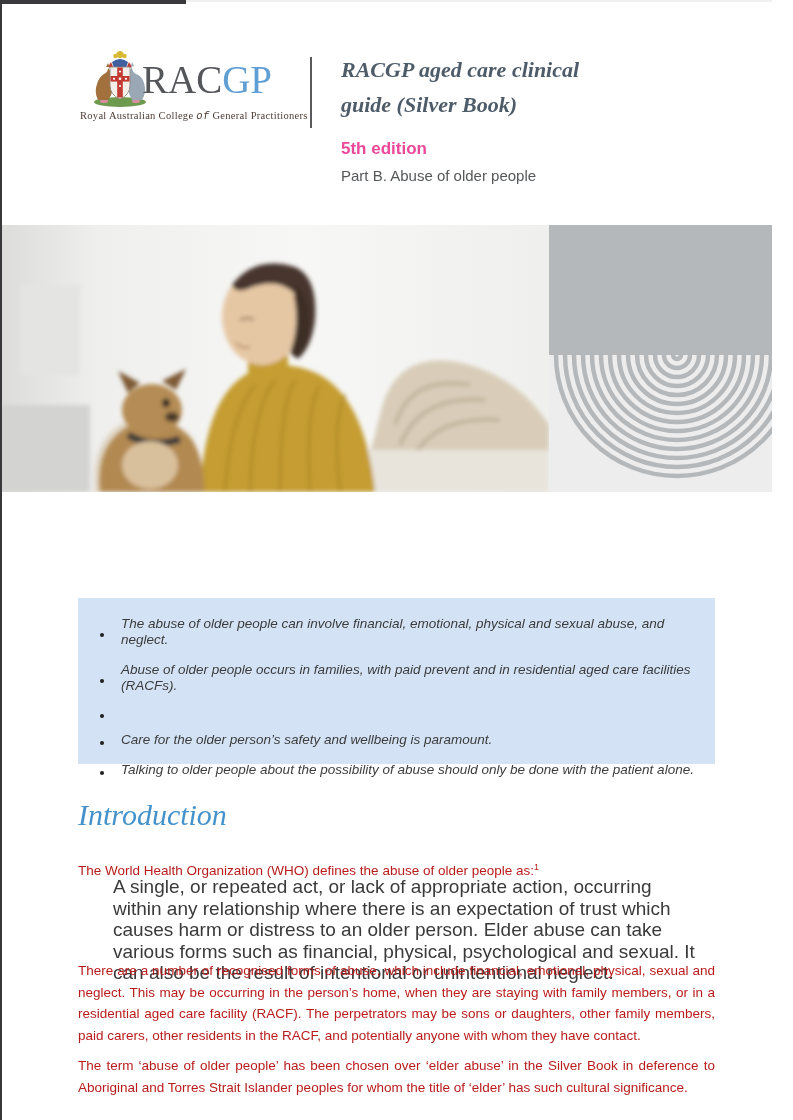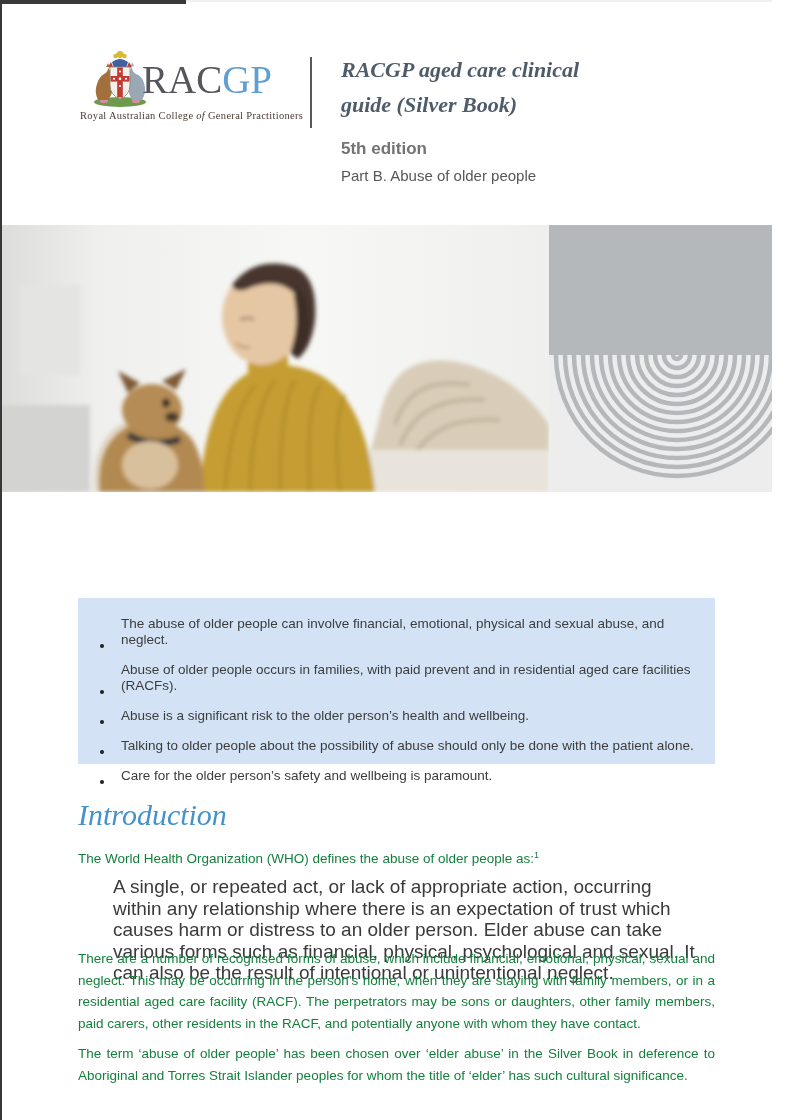--- a/index.html
+++ b/index.html
@@ -24,31 +24,31 @@
     font-family: "Liberation Serif", serif;
     font-size: 39px; line-height: 40px; letter-spacing: 0px;
   }
   .wordmark .rac { color: #54565a; }
   .wordmark .gp  { color: #5f9fd4; }
   .tagline {
     position: absolute; left: 80px; top: 110px;
     font-family: "Liberation Serif", serif;
     font-size: 10.5px; color: #4c3b33; letter-spacing: 0.3px; white-space: nowrap;
   }
-  .tagline .of { font-style: italic; }
+  .tagline .of { font-style: italic; font-family: Liberation Mono, monospace; }
   .hdr-divider { position: absolute; left: 310px; top: 57px; width: 2px; height: 71px; background: #5a5a5c; }
   .doc-title {
     position: absolute; left: 341px; top: 52px;
     font-family: "Liberation Serif", serif;
     font-style: italic; font-size: 22px; line-height: 35px; color: #4e5c69;
   }
   .doc-title span { display: block; }
   .edition {
     position: absolute; left: 341px; top: 139px;
-    font-size: 17px; font-weight: bold; color: #737373;
+    font-size: 17px; font-weight: bold; color: #ec4899;
   }
   .subtitle {
     position: absolute; left: 341px; top: 167px;
     font-size: 15px; color: #555759;
   }
 
   
   .banner { position: absolute; left: 0; top: 225px; width: 793px; height: 267px; }
   .banner-photo { position: absolute; left: 0; top: 0; width: 549px; height: 267px; overflow: hidden; }
   .gray-top    { position: absolute; left: 549px; top: 0; width: 244px; height: 130px; background: #b5b8ba; }
@@ -62,30 +62,30 @@
   }
   #h2-general { top: 536px; }
   #h2-intro   { top: 798px; }
 
   .highlight-box {
     position: absolute; left: 78px; top: 598px; width: 637px; height: 166px;
     background: #d3e3f5; padding: 18px 18px 0 22px;
   }
   .highlight-box ul { list-style: none; }
   .highlight-box li {
-    display: flex; align-items: flex-end;
-    font-size: 13.5px; line-height: 16px; color: #3c3c3c; margin-bottom: 14px;
+    display: flex; align-items: center;
+    font-size: 13.5px; line-height: 16px; color: #3c3c3c; margin-bottom: 14px; font-style: italic;
   }
   .bullet-dot {
     flex: 0 0 auto; width: 4px; height: 4px; border-radius: 50%;
     background: #1f1f1f; margin: 6px 17px 0 0;
   }
   .body-par {
     position: absolute; left: 78px; width: 637px;
-    font-size: 13.5px; line-height: 21.5px; color: #15803d; text-align: justify;
+    font-size: 13.5px; line-height: 21.5px; color: #b91c1c; text-align: justify; margin-top: 12px;
   }
   #para1 { top: 848px; text-align: left; }
   #para1 sup { font-size: 9px; vertical-align: super; line-height: 0; }
   .quote {
     position: absolute; left: 113px; top: 876px; width: 585px;
     font-size: 19px; line-height: 21.5px; color: #3a3a3a; 
   }
   #para2 { top: 948px; }
   #para3 { top: 1043px; }
 </style>
@@ -212,29 +212,28 @@
       <li>
           <span class="bullet-dot"></span>
           <span>The abuse of older people can involve financial, emotional, physical and sexual abuse, and neglect.</span>
         </li>
       <li>
           <span class="bullet-dot"></span>
           <span>Abuse of older people occurs in families, with paid prevent and in residential aged care facilities (RACFs).</span>
         </li>
       <li>
           <span class="bullet-dot"></span>
-          <span>Abuse is a significant risk to the older person’s health and wellbeing.</span>
+        </li>
+      <li>
+          <span class="bullet-dot"></span>
+          <span>Care for the older person’s safety and wellbeing is paramount.</span>
         </li>
       <li>
           <span class="bullet-dot"></span>
           <span>Talking to older people about the possibility of abuse should only be done with the patient alone.</span>
-        </li>
-      <li>
-          <span class="bullet-dot"></span>
-          <span>Care for the older person’s safety and wellbeing is paramount.</span>
         </li>
     </ul>
   </div>
 
   <h2 class="h2-blue" id="h2-intro">Introduction</h2>
 
   <p class="body-par" id="para1"><span>The World Health Organization (WHO) defines the abuse of older people as:</span><sup>1</sup></p>
 
   <blockquote class="quote">A single, or repeated act, or lack of appropriate action, occurring within any relationship where there is an expectation of trust which causes harm or distress to an older person. Elder abuse can take various forms such as financial, physical, psychological and sexual. It can also be the result of intentional or unintentional neglect.</blockquote>
 

